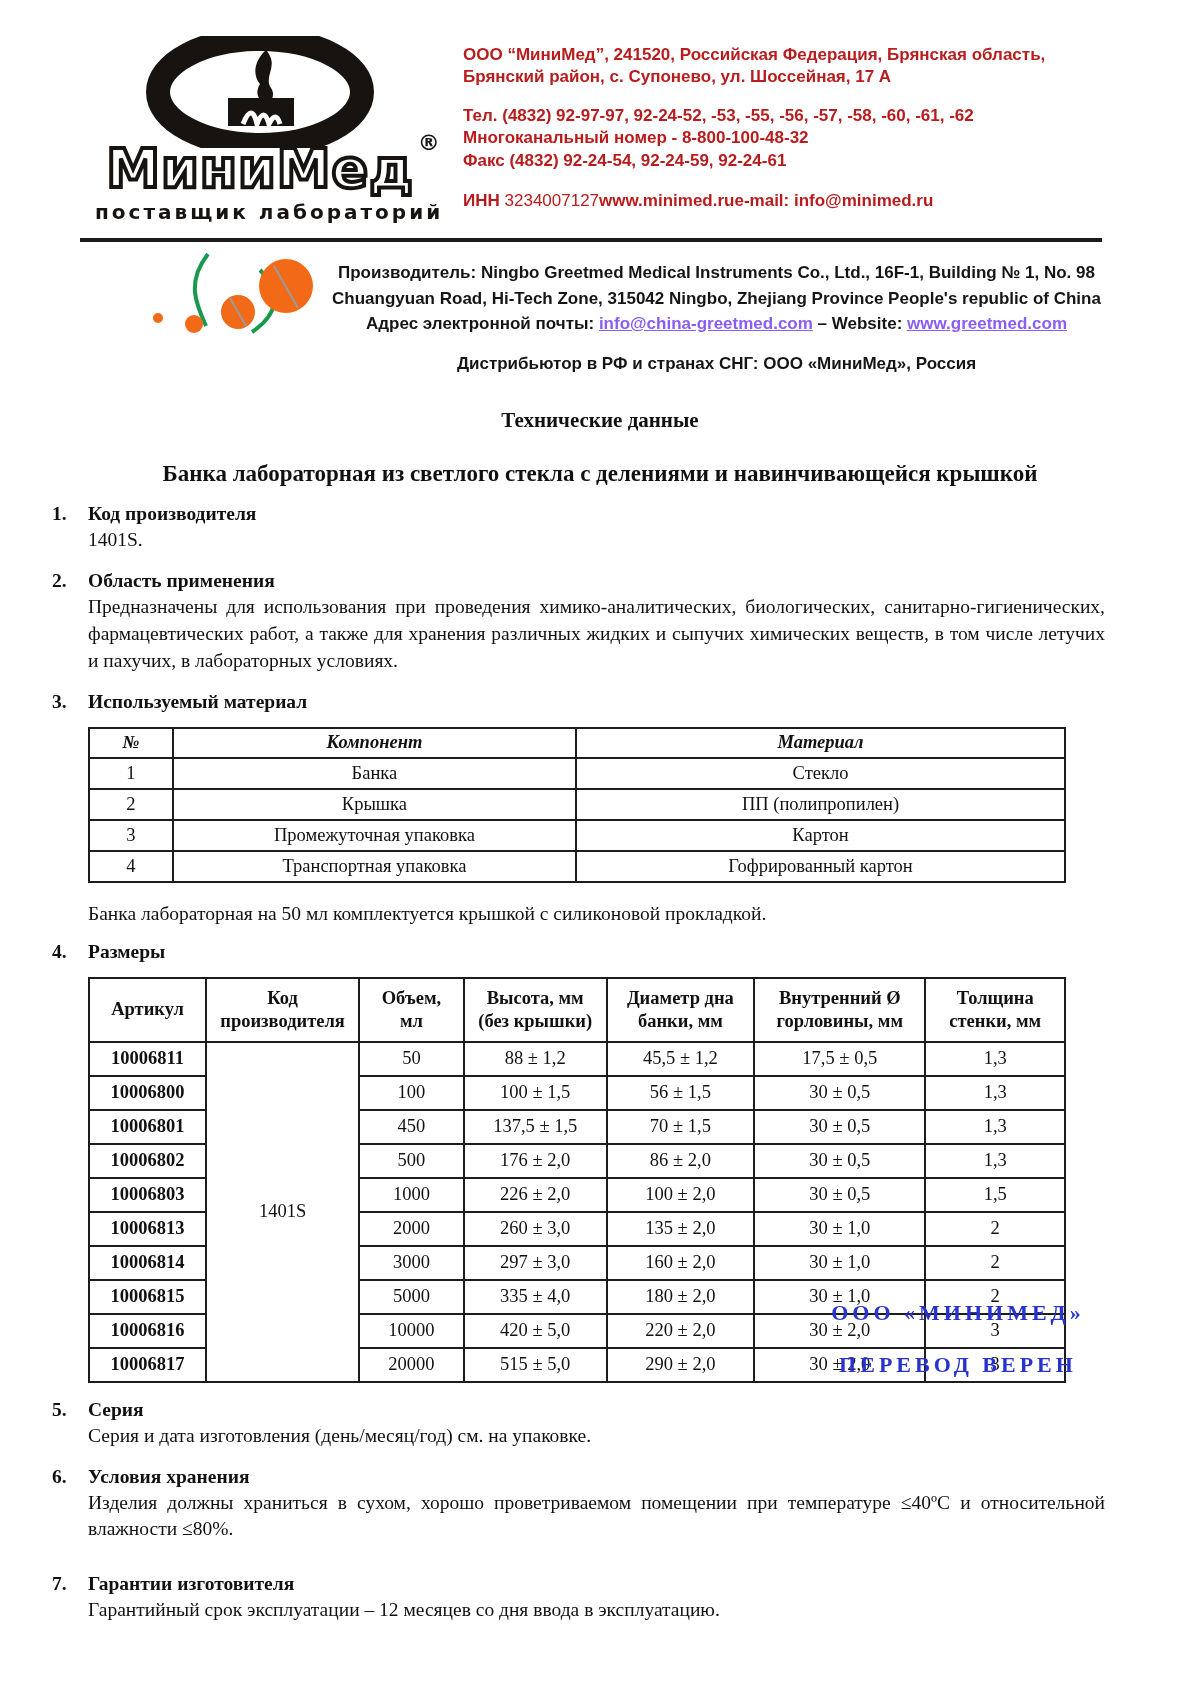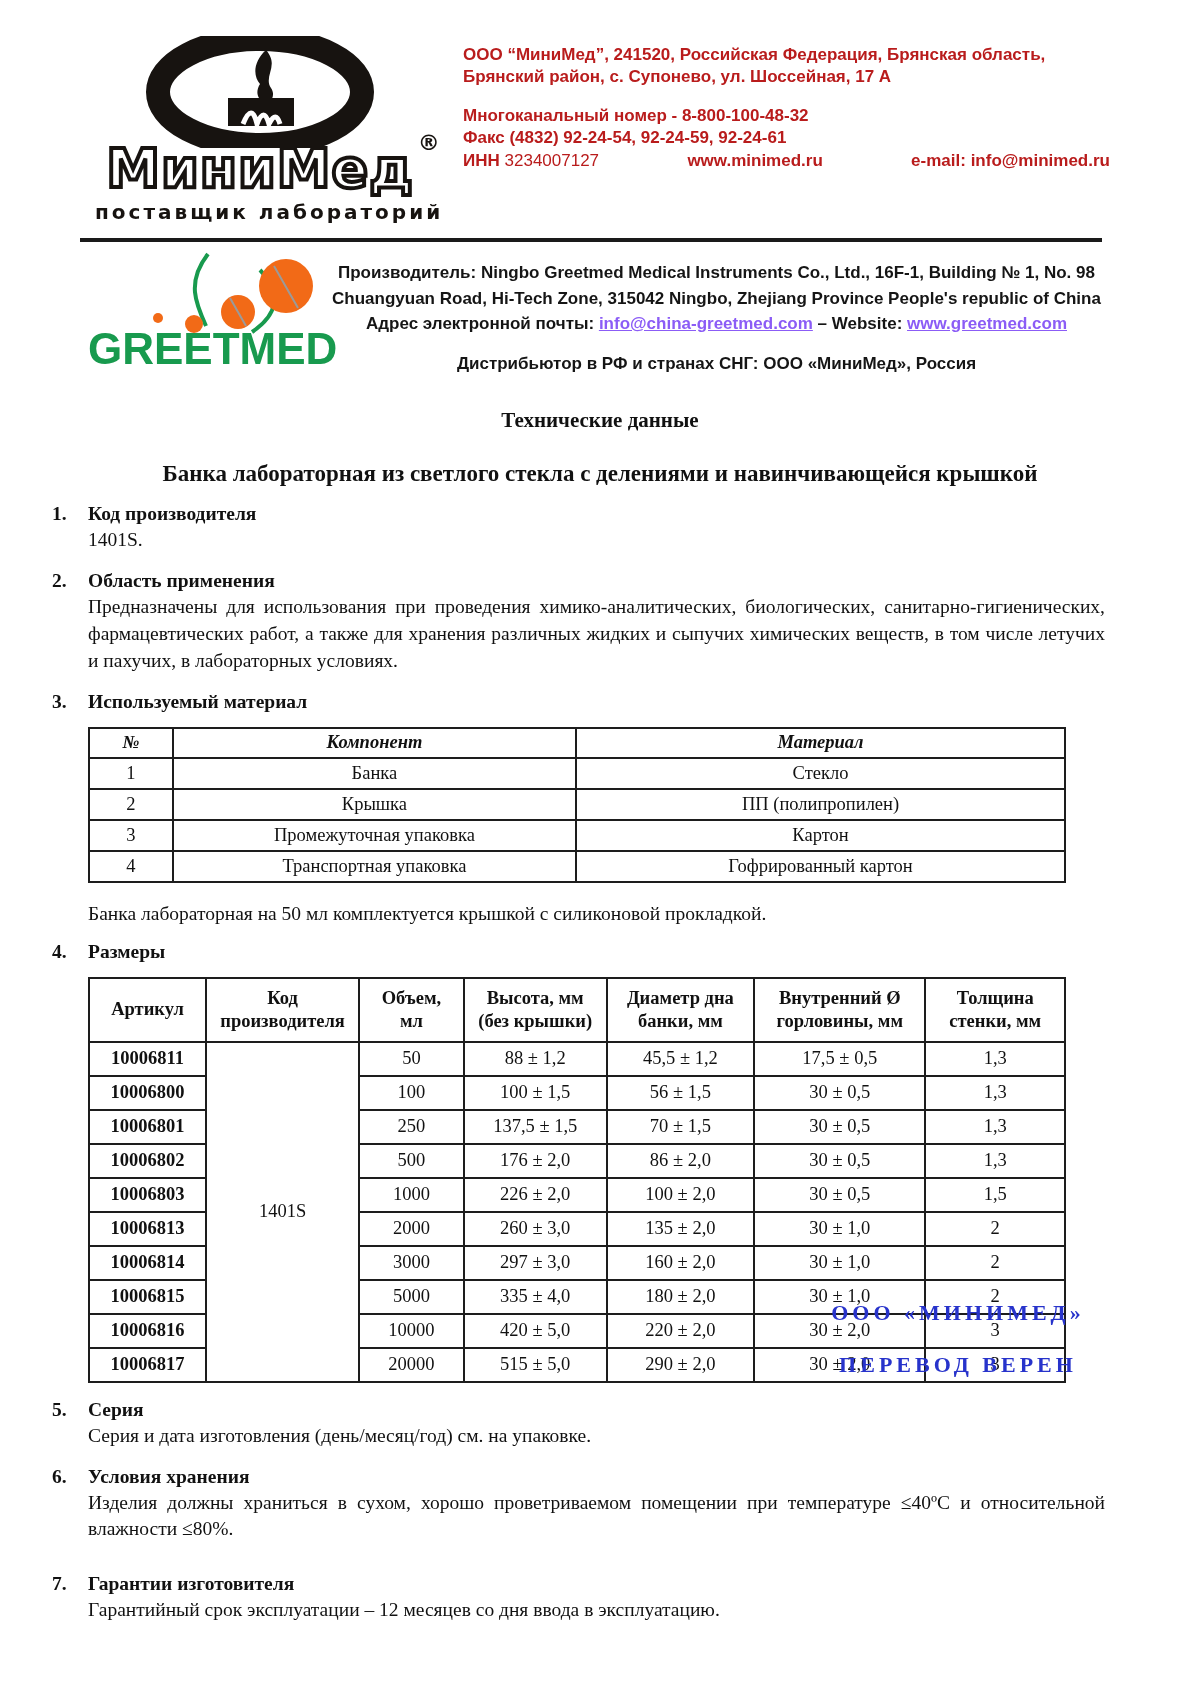--- a/index.html
+++ b/index.html
@@ -30,21 +30,21 @@
   .brand-tagline {
     margin-top:4px; font-family:"DejaVu Sans", sans-serif; font-weight:800;
     font-size:20px; letter-spacing:3px; color:#171310; white-space:nowrap;
   }
   .contact-block {
     flex:1; padding-left:38px; padding-top:8px;
     font-family:"Liberation Sans", sans-serif; font-weight:bold;
     font-size:17px; line-height:1.32; color:#b91c1c;
   }
   .contact-gap { height:16px; }
-  .inn-row { display:flex; justify-content:space-between; }
+  .inn-row { display:flex; margin-top:18px; }
   .inn-num { font-weight:normal; }
 
   
   .divider { width:1022px; margin:6px auto 0 80px; border-top:4px solid #1a1a1a; }
 
   
   .greetmed-row { display:flex; padding:10px 90px 0 88px; }
   .greetmed-logo { width:235px; flex:0 0 235px; position:relative; }
   .greetmed-text {
     font-family:"Liberation Sans", sans-serif; font-weight:600; font-size:44px;
@@ -122,20 +122,21 @@
         <span class="brand-word">МиниМед</span>
         <span class="brand-reg">®</span>
       </div>
       <div class="brand-tagline">поставщик  лабораторий</div>
     </div>
 
     <div class="contact-block">
       <div>ООО “МиниМед”, 241520, Российская Федерация, Брянская область,</div>
       <div>Брянский район, с. Супонево, ул. Шоссейная, 17 А</div>
       <div class="contact-gap"></div>
+      <div>Тел. (4832) 92-97-97, 92-24-52, -53, -55, -56, -57, -58, -60, -61, -62</div>
       <div>Многоканальный номер - 8-800-100-48-32</div>
       <div>Факс (4832) 92-24-54, 92-24-59, 92-24-61</div>
       <div class="inn-row">
         <span>
           <span>ИНН</span>
           <span class="inn-num">3234007127</span>
         </span>
         <span>www.minimed.ru</span>
         <span>e-mail: info@minimed.ru</span>
       </div>
@@ -151,21 +152,20 @@
           <path d="M120 2 C98 30 108 52 118 74" fill="none" stroke="#189a4e" stroke-width="4"></path>
           <path d="M172 18 C196 42 188 64 164 80" fill="none" stroke="#189a4e" stroke-width="4"></path>
           <circle cx="198" cy="34" r="27" fill="#f26a17"></circle>
           <circle cx="150" cy="60" r="17" fill="#f26a17"></circle>
           <circle cx="106" cy="72" r="9" fill="#f26a17"></circle>
           <circle cx="70" cy="66" r="5" fill="#f26a17"></circle>
           <path d="M186 14 L210 56" stroke="#9a9a9a" stroke-width="2"></path>
           <path d="M142 46 L158 74" stroke="#9a9a9a" stroke-width="2"></path>
         </svg>
       </span>
-      <div class="greetmed-text">GREETMED</div>
     </div>
 
     <div class="producer-block">
       <div>Производитель: Ningbo Greetmed Medical Instruments Co., Ltd., 16F-1, Building № 1, No. 98</div>
       <div>Chuangyuan Road, Hi-Tech Zone, 315042 Ningbo, Zhejiang Province People's republic of China</div>
       <div>
         <span>Адрес электронной почты: </span><a class="doclink" href="#">info@china-greetmed.com</a><span> – Website: </span><a class="doclink" href="#">www.greetmed.com</a>
       </div>
       <div class="dist">Дистрибьютор в РФ и странах СНГ: ООО «МиниМед», Россия</div>
     </div>
@@ -263,21 +263,21 @@
       <tr>
         <td class="art">10006800</td>
         <td>100</td>
         <td>100 ± 1,5</td>
         <td>56 ± 1,5</td>
         <td>30 ± 0,5</td>
         <td>1,3</td>
       </tr>
       <tr>
         <td class="art">10006801</td>
-        <td>250</td>
+        <td>450</td>
         <td>137,5 ± 1,5</td>
         <td>70 ± 1,5</td>
         <td>30 ± 0,5</td>
         <td>1,3</td>
       </tr>
       <tr>
         <td class="art">10006802</td>
         <td>500</td>
         <td>176 ± 2,0</td>
         <td>86 ± 2,0</td>

